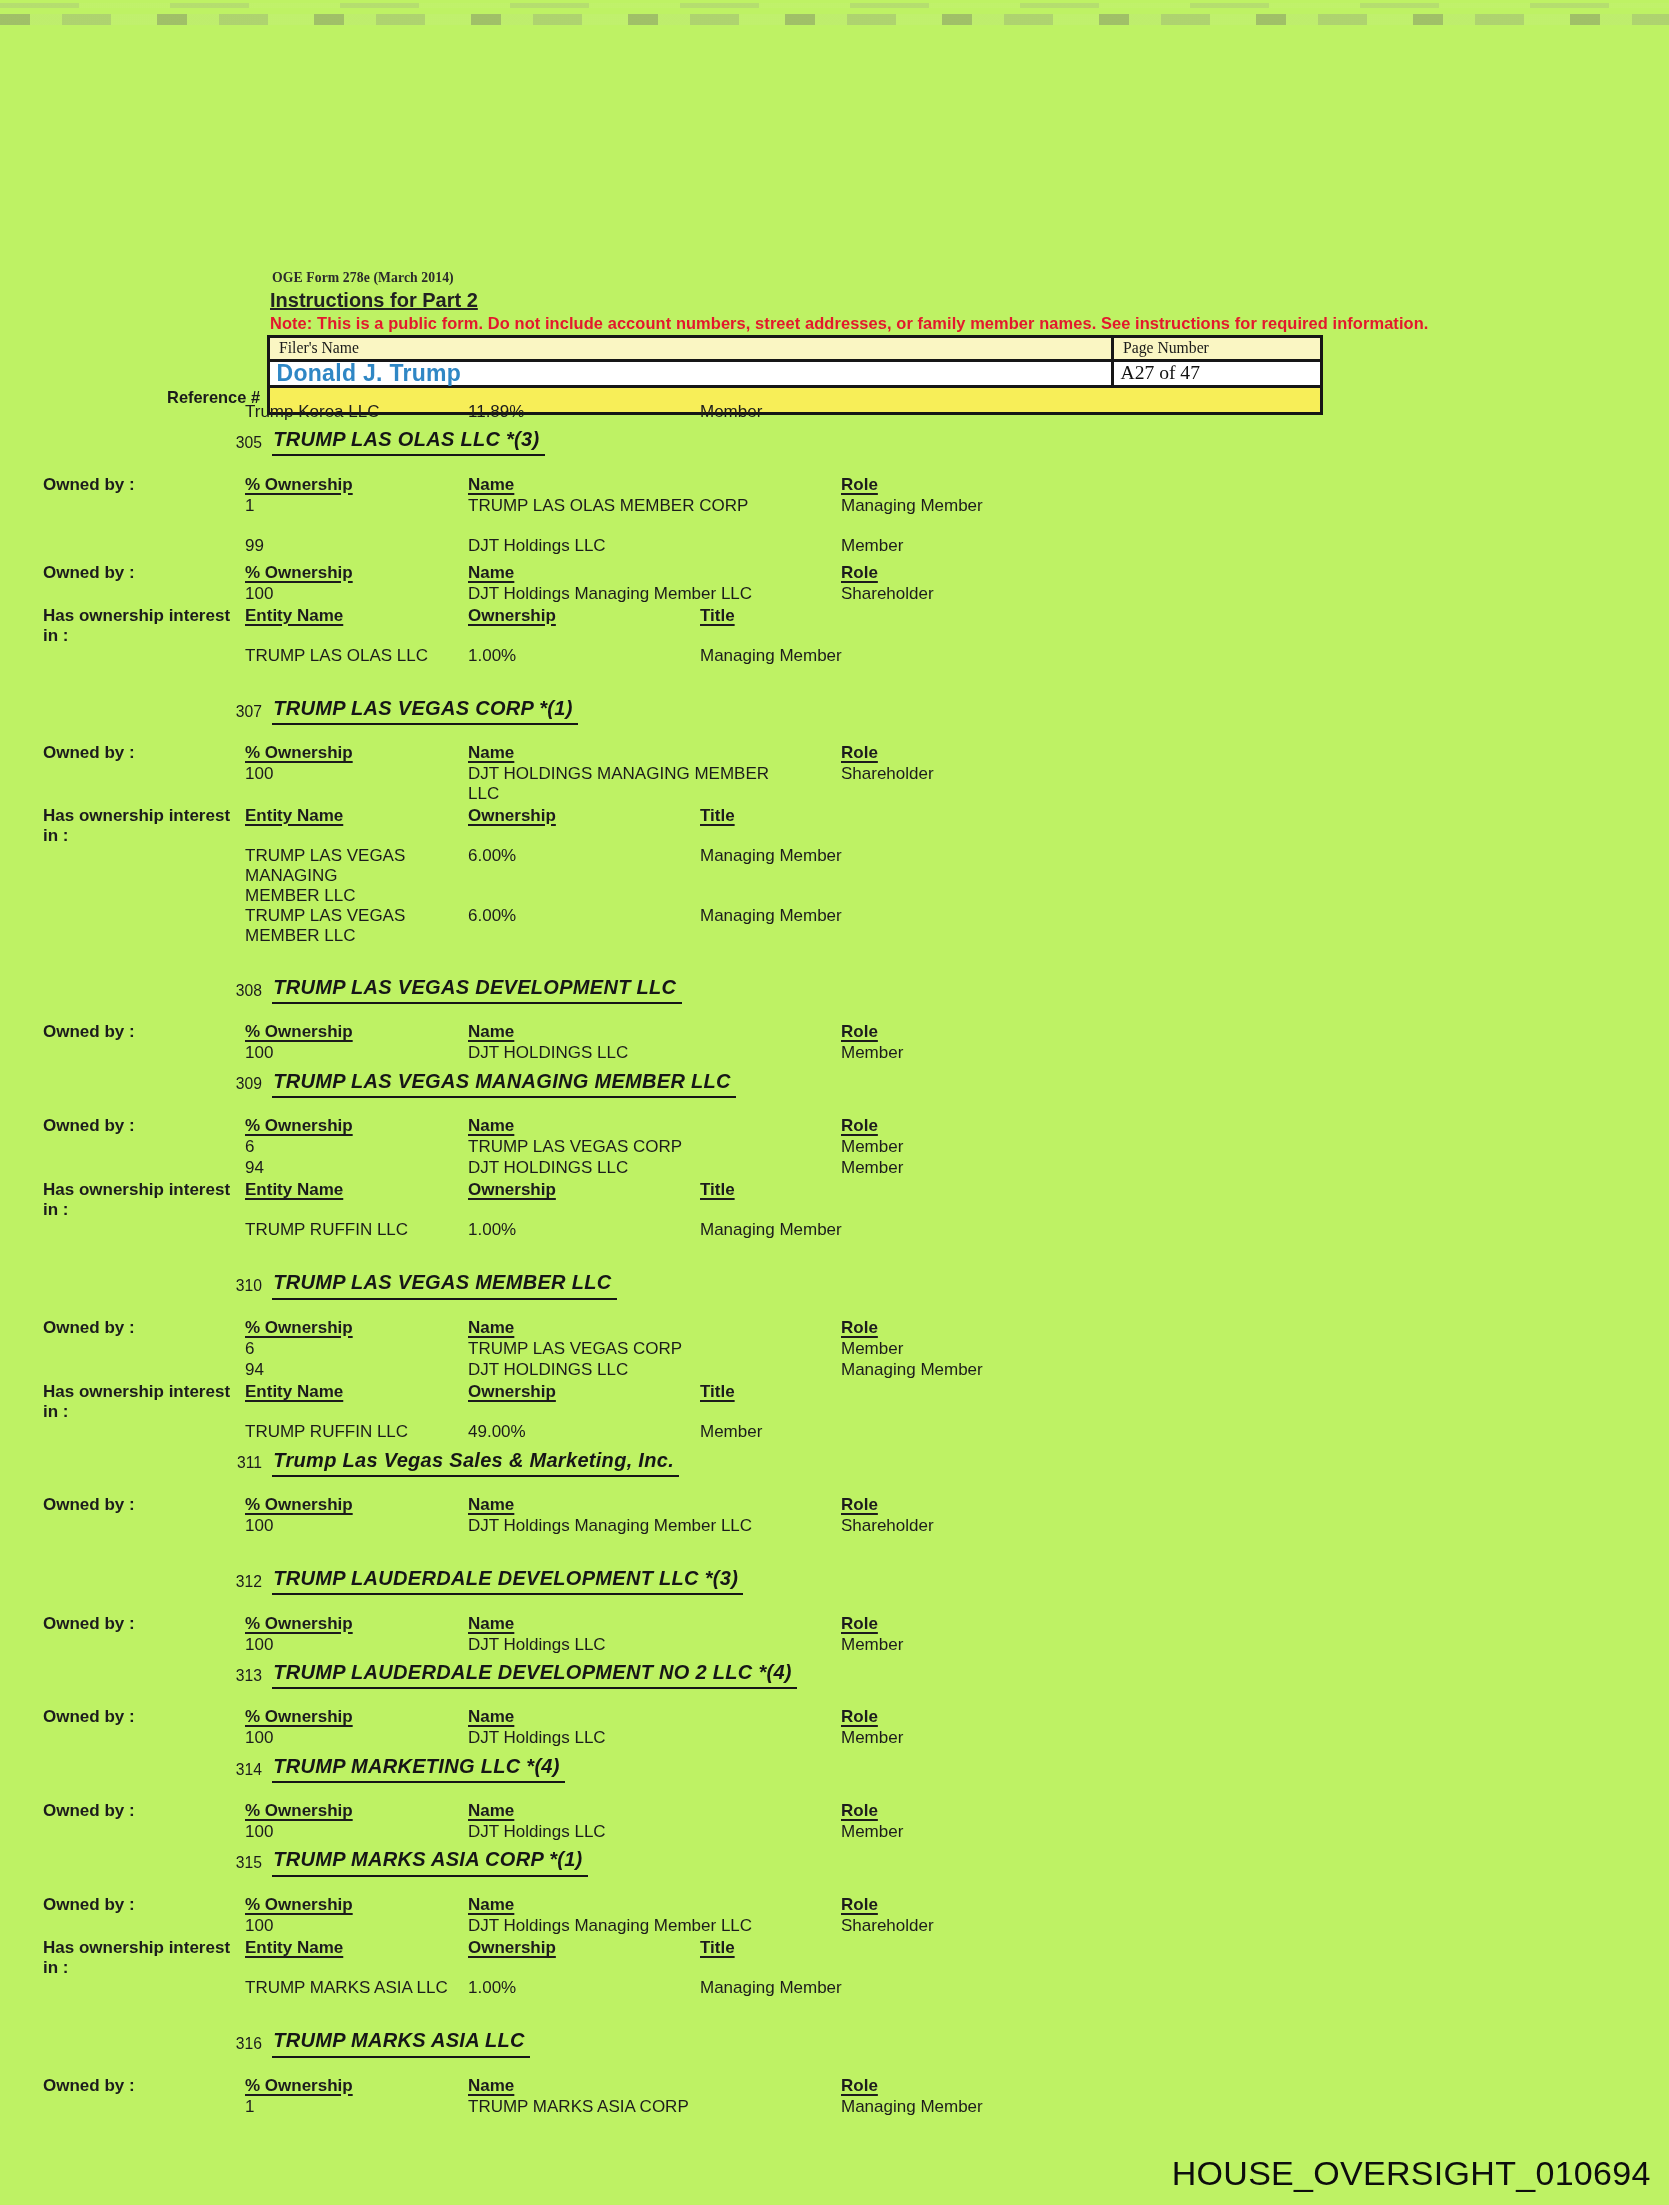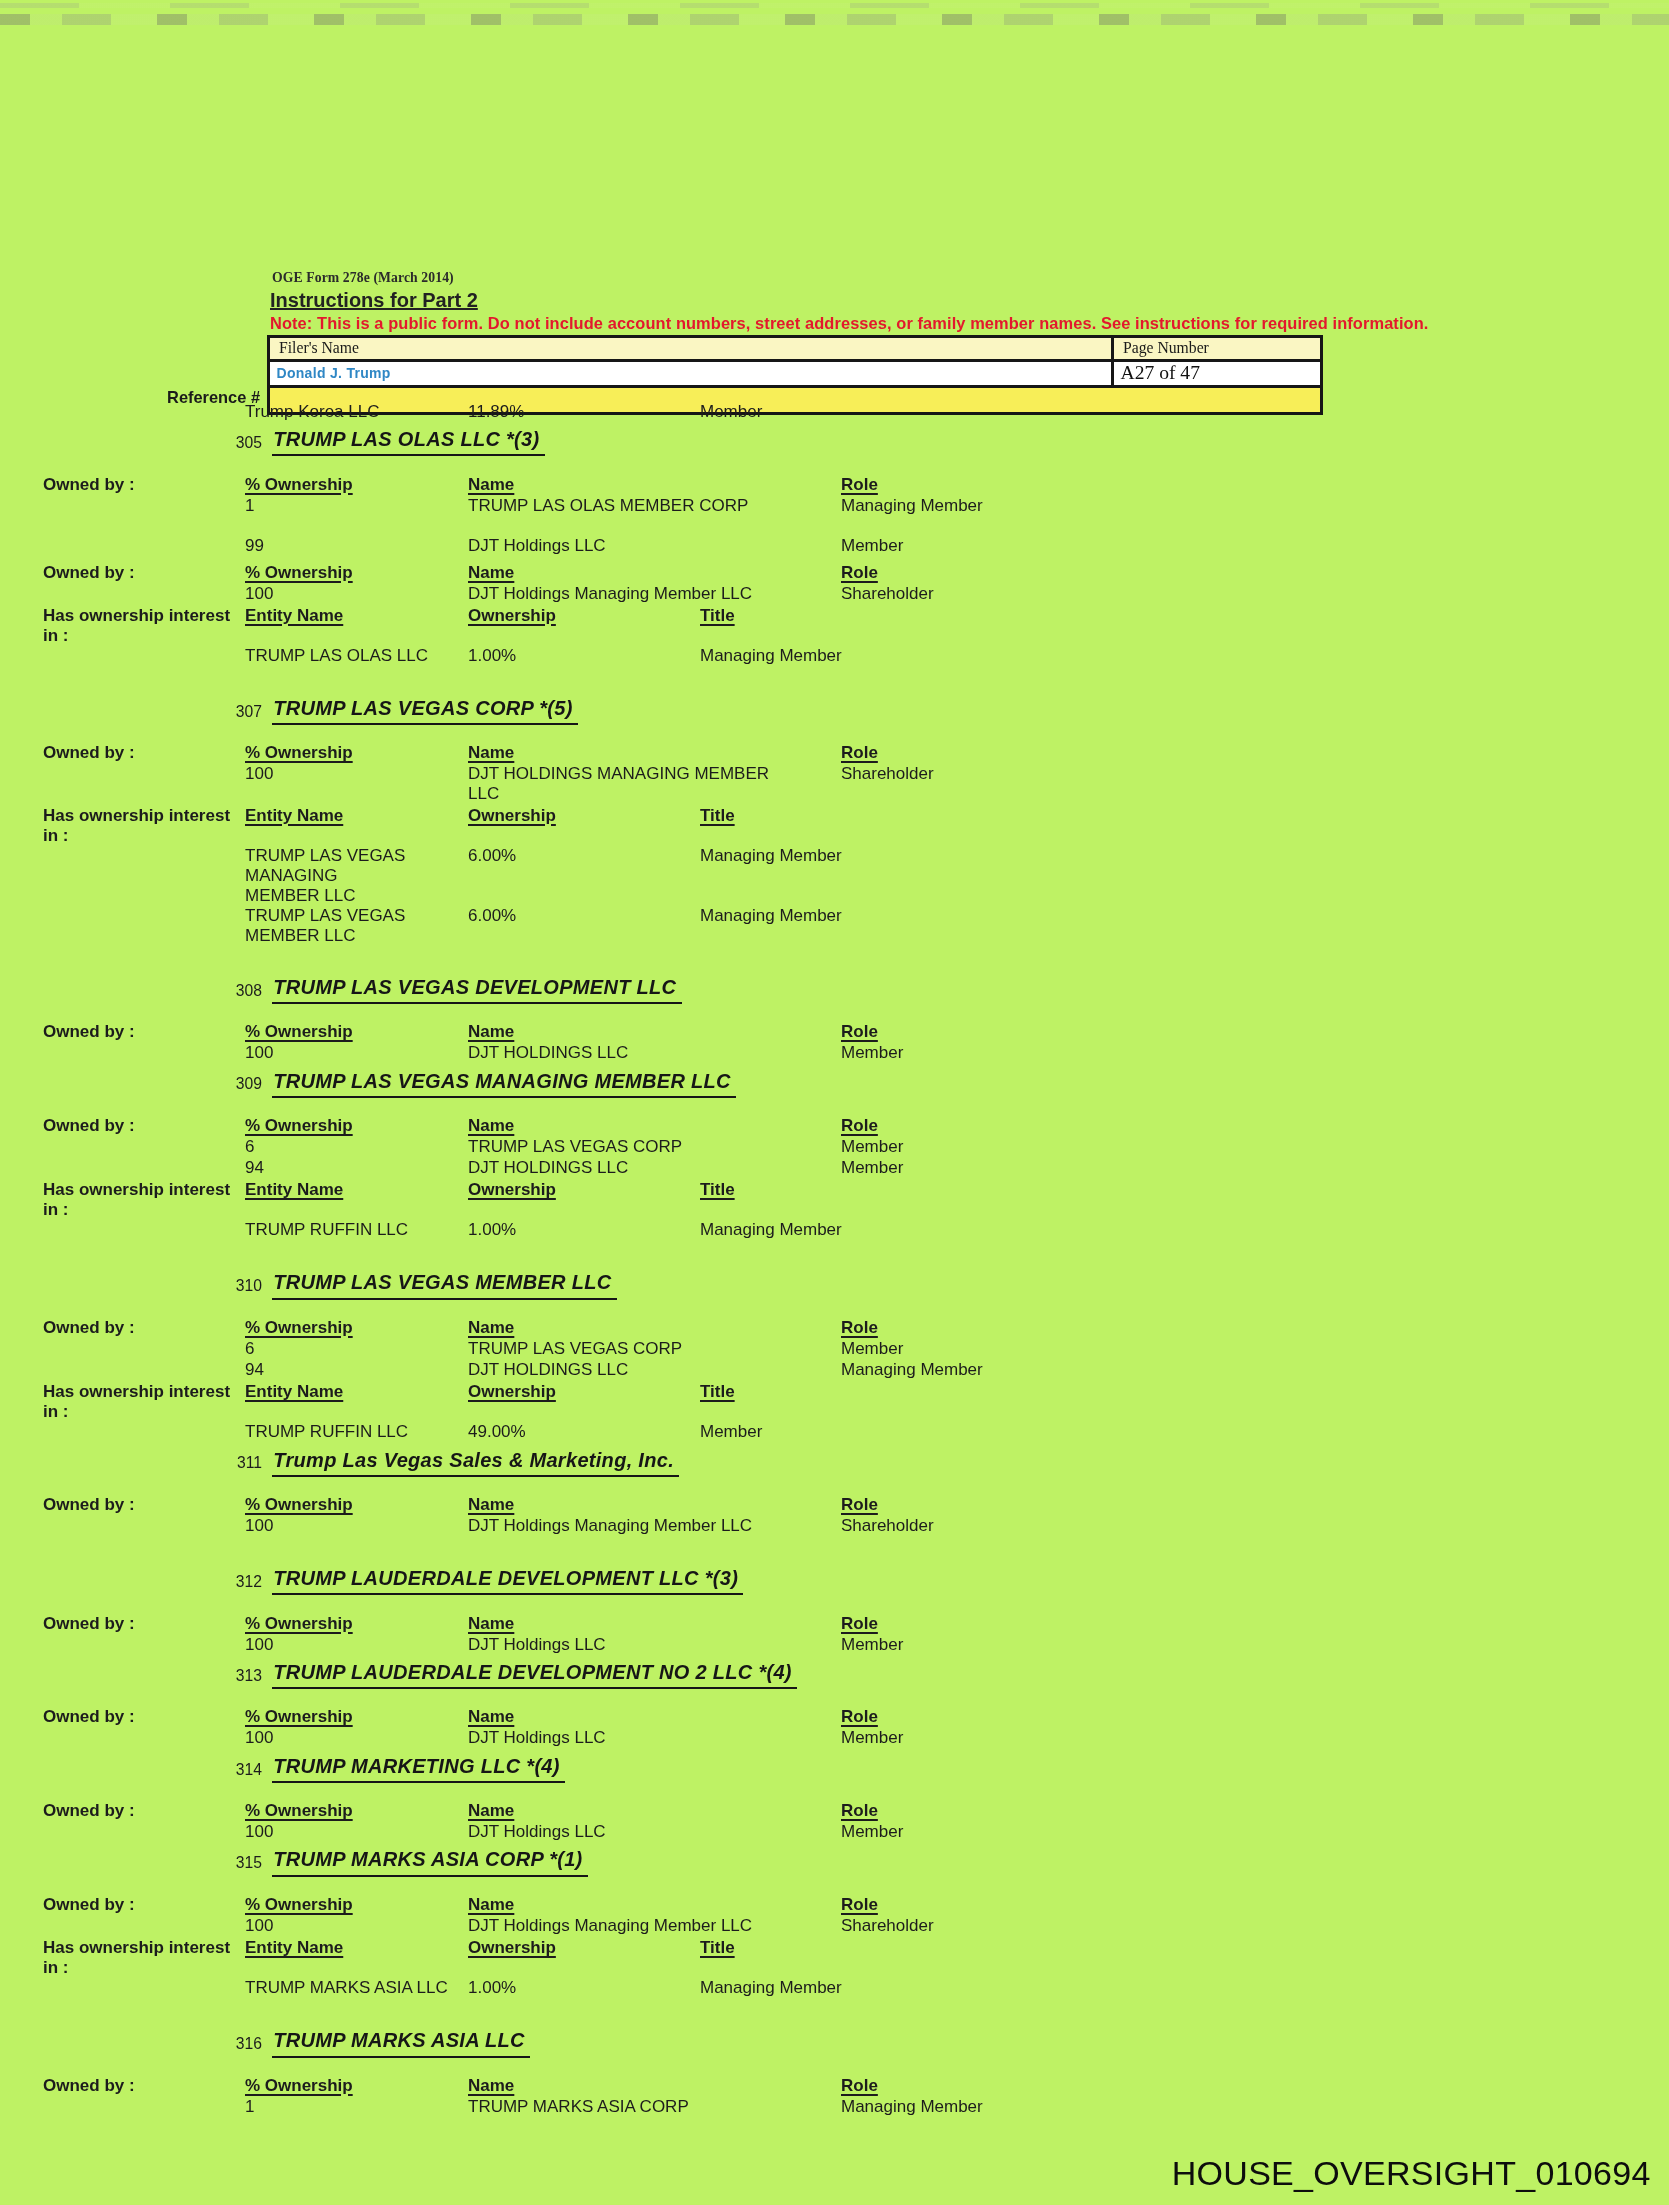--- a/index.html
+++ b/index.html
@@ -46,21 +46,21 @@
     border:3.3px solid #161616;box-sizing:border-box;
   }
   .frow{display:flex;box-sizing:border-box;align-items:center;}
   .frow1{height:23.6px;background:#faf6c3;border-bottom:3.3px solid #161616;}
   .frow2{height:26px;background:#ffffff;border-bottom:3.3px solid #161616;}
   .frow3{height:24px;background:#f7ee58;}
   .fcell-left{flex:1;padding:0.7px 6.5px;box-sizing:border-box;align-self:center;}
   .fcell-right{width:209px;border-left:3.3px solid #161616;height:100%;
     padding:0.7px 6.5px;box-sizing:border-box;display:flex;align-items:center;}
   .flabel{font-family:"Liberation Serif", serif;font-size:15.7px;color:#1a1a1a;padding-left:9px;}
-  .fvalue-name{font-size:14px;font-weight:700;color:#2f87c5;letter-spacing:0.3px;border-radius:10px;}
+  .fvalue-name{font-size:23px;font-weight:700;color:#2f87c5;letter-spacing:0.3px;border-radius:10px;}
   .fvalue-page{font-family:"Liberation Serif", serif;font-size:19.6px;color:#111;margin-left:44px;}
   .ref-label{
     position:absolute;left:147px;top:388px;width:113px;text-align:right;
     font-size:16.4px;font-weight:700;color:#1a1a1a;
   }
 
   
   .content{position:absolute;left:0;top:402px;width:1669px;}
   .row{display:grid;}
   .row.owned{grid-template-columns:245px 223px 373px 1fr;}
@@ -172,21 +172,21 @@
             </div>
             <div class="row interest">
               <div class="g-label"></div>
               <div>TRUMP LAS OLAS LLC</div>
               <div>1.00%</div>
               <div>Managing Member</div>
             </div>
           </div>
         </section>
         <section class="sec pregap">
-          <div class="sec-head"><div class="sec-num">307</div><div class="sec-title">TRUMP LAS VEGAS CORP *(5)</div></div>
+          <div class="sec-head"><div class="sec-num">307</div><div class="sec-title">TRUMP LAS VEGAS CORP *(1)</div></div>
           <div class="grid">
             <div class="row owned">
               <div class="g-label">Owned by :</div>
               <div class="g-h">% Ownership</div>
               <div class="g-h">Name</div>
               <div class="g-h">Role</div>
             </div>
             <div class="row owned">
               <div class="g-label"></div>
               <div>100</div>

